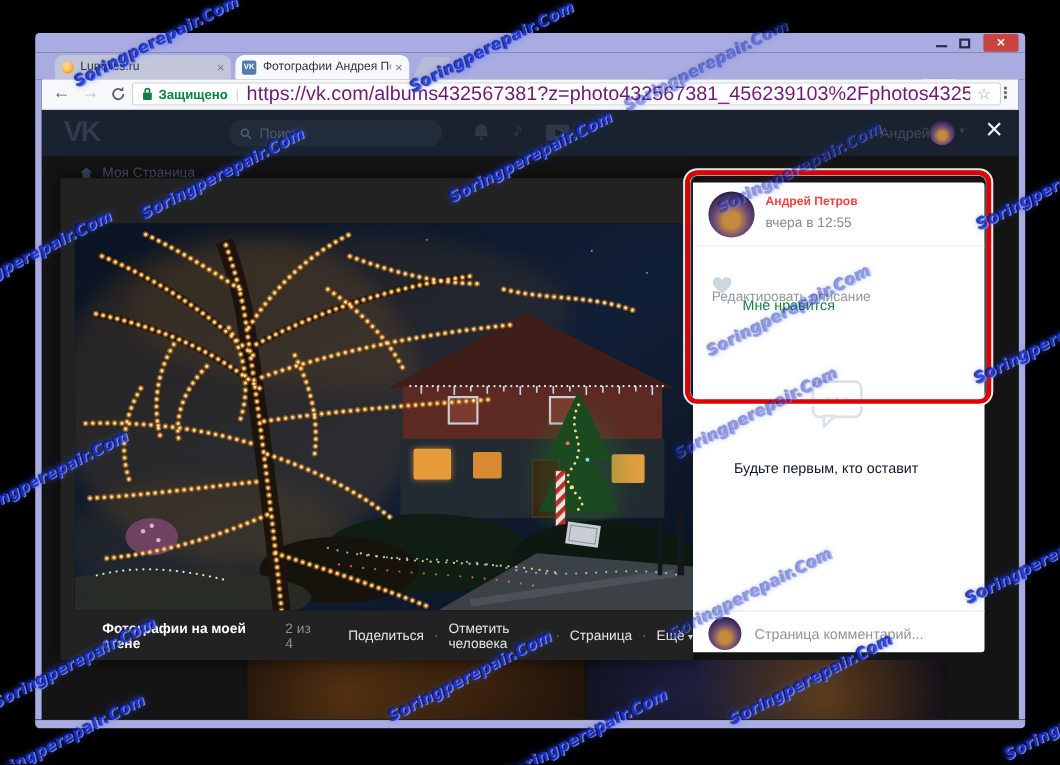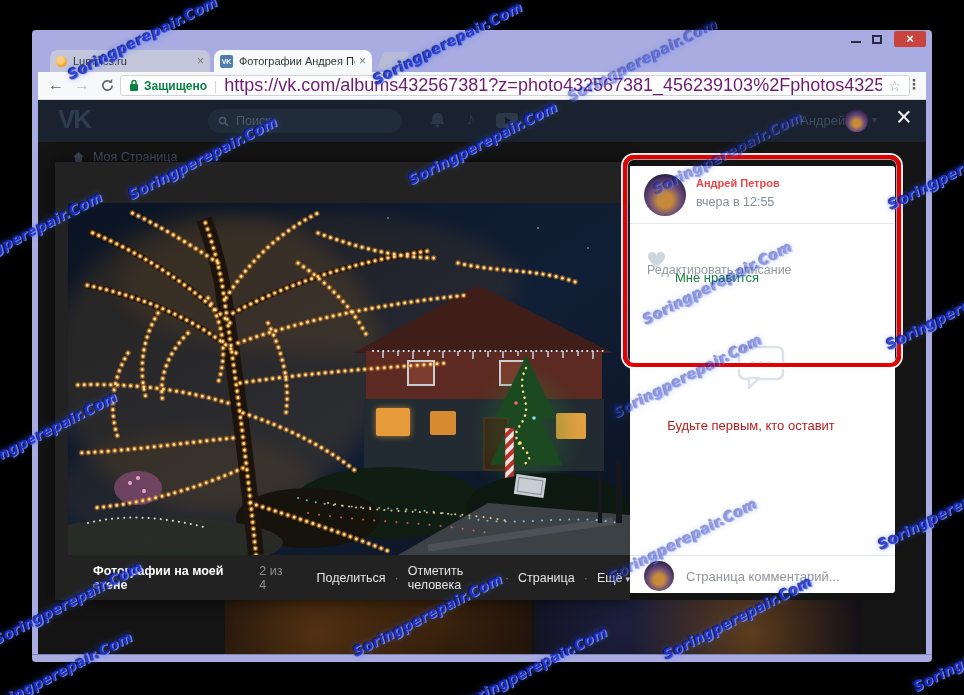--- a/index.html
+++ b/index.html
@@ -71,21 +71,21 @@
 
   .panel{position:absolute;left:592px;top:66px;width:265px;height:427px;background:#fff;border-radius:0 3px 3px 0;}
   .p-ava{position:absolute;left:14px;top:8px;width:42px;height:42px;border-radius:50%;background:radial-gradient(circle at 50% 62%,#c58a3a 0 22%,#6a4a7a 48%,#241b3e 80%,#191230 100%);}
   .p-name{position:absolute;left:66px;top:11px;font-size:11px;font-weight:bold;color:#ef4444;}
   .p-date{position:absolute;left:66px;top:29px;font-size:12.5px;color:#818c99;}
   .p-div1{position:absolute;left:0;top:57px;width:265px;height:1px;background:#e7e8ec;}
   .p-like-row{position:absolute;left:17px;top:68px;display:flex;align-items:center;}
   .p-like-txt{margin-left:9px;font-size:13px;color:#15803d;margin-top:36px;}
   .p-edit{position:absolute;left:17px;top:97px;font-size:12.5px;color:#93999f;}
   .p-bubble{position:absolute;left:106px;top:178px;}
-  .p-empty{position:absolute;left:0;top:250px;width:242px;text-align:center;font-size:13px;line-height:19px;color:#b91c1c;}
+  .p-empty{position:absolute;left:0;top:250px;width:242px;text-align:center;font-size:13px;line-height:19px;color:#0f172a;}
   .p-div2{position:absolute;left:0;top:389px;width:265px;height:1px;background:#e7e8ec;}
   .p-c-ava{position:absolute;left:14px;top:395px;width:30px;height:30px;border-radius:50%;background:radial-gradient(circle at 50% 62%,#c58a3a 0 22%,#6a4a7a 48%,#241b3e 80%,#191230 100%);}
   .p-c-ph{position:absolute;left:56px;top:403px;font-size:13px;color:#90949b;}
 
   .highlight{position:absolute;left:585px;top:55px;width:278px;height:212px;border:4px solid #e30000;border-radius:11px;box-shadow:0 0 0 2px rgba(255,255,255,.9), inset 0 0 0 1px rgba(255,255,255,.6);z-index:30;}
 
   
   .wm{position:absolute;z-index:50;font-family:"DejaVu Sans",sans-serif;font-style:italic;font-weight:bold;font-size:14px;letter-spacing:.5px;color:#1f33d4;transform:rotate(-27deg);white-space:nowrap;text-shadow:1px 1px 0 #7d93f0,-1px -1px 1px #0a1560,0 0 6px rgba(70,110,255,.8);opacity:.9;pointer-events:none;}
   .wm.lite{opacity:.5;}
 </style>

